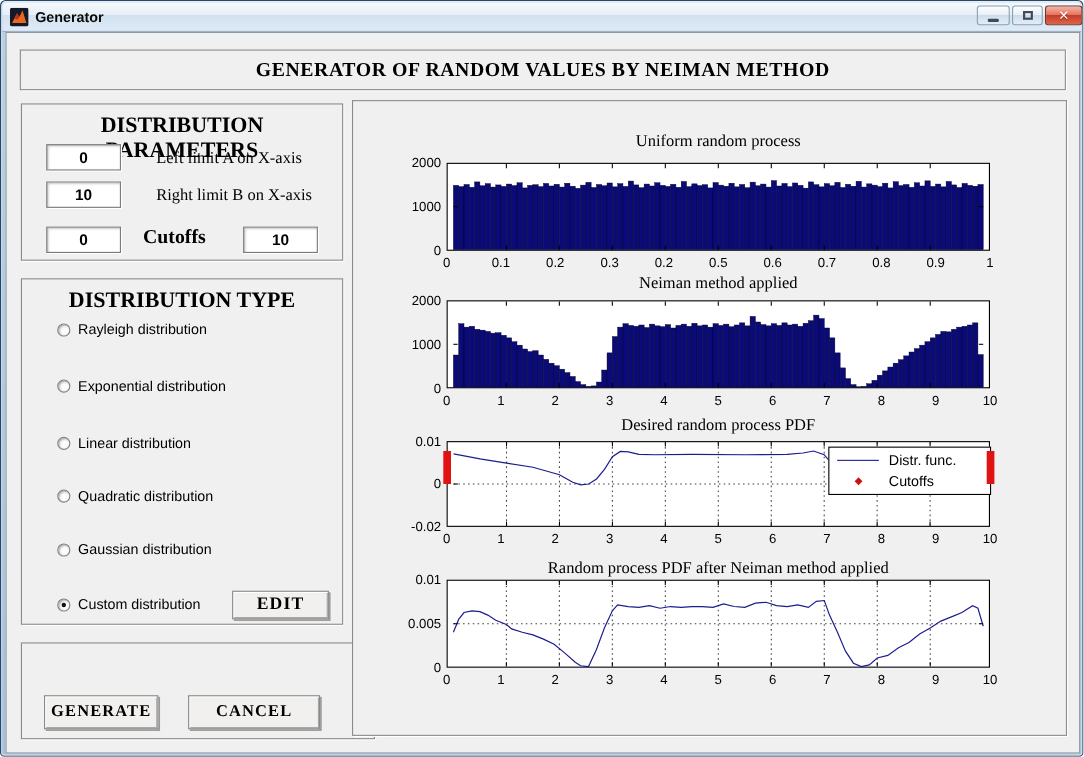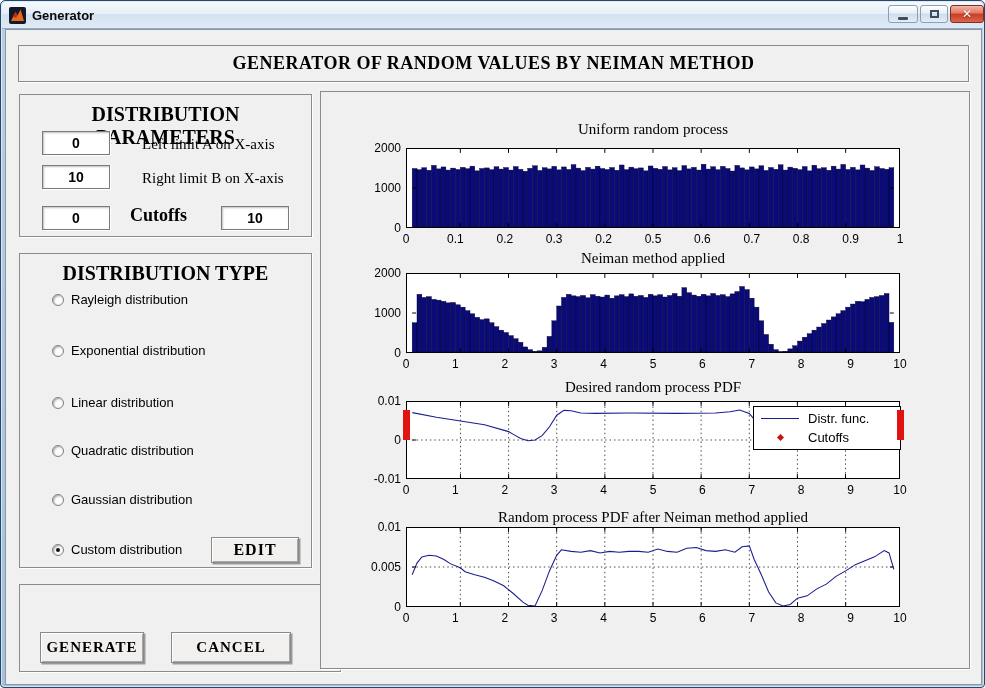--- a/index.html
+++ b/index.html
@@ -471,21 +471,21 @@
             <line x1="345.79999999999995" y1="80" x2="345.79999999999995" y2="76" stroke="#000"></line>
             <line x1="345.79999999999995" y1="0" x2="345.79999999999995" y2="4" stroke="#000"></line>
             <line x1="395.20000000000005" y1="80" x2="395.20000000000005" y2="76" stroke="#000"></line>
             <line x1="395.20000000000005" y1="0" x2="395.20000000000005" y2="4" stroke="#000"></line>
             <line x1="444.6" y1="80" x2="444.6" y2="76" stroke="#000"></line>
             <line x1="444.6" y1="0" x2="444.6" y2="4" stroke="#000"></line>
             <line x1="0" y1="40" x2="4" y2="40" stroke="#000"></line>
             <line x1="494" y1="40" x2="490" y2="40" stroke="#000"></line>
           </svg>
           <div class="chart-title" style="top: 287px;">Desired random process PDF</div>
-          <div class="ytick" style="top: 379px;">-0.01</div>
+          <div class="ytick" style="top: 379px;">-0.02</div>
           <div class="ytick" style="top: 340px;">0</div>
           <div class="ytick" style="top: 301px;">0.01</div>
           <div class="xtick" style="left: 60px; top: 391px;">0</div>
           <div class="xtick" style="left: 109.4px; top: 391px;">1</div>
           <div class="xtick" style="left: 158.8px; top: 391px;">2</div>
           <div class="xtick" style="left: 208.2px; top: 391px;">3</div>
           <div class="xtick" style="left: 257.6px; top: 391px;">4</div>
           <div class="xtick" style="left: 307px; top: 391px;">5</div>
           <div class="xtick" style="left: 356.4px; top: 391px;">6</div>
           <div class="xtick" style="left: 405.8px; top: 391px;">7</div>

